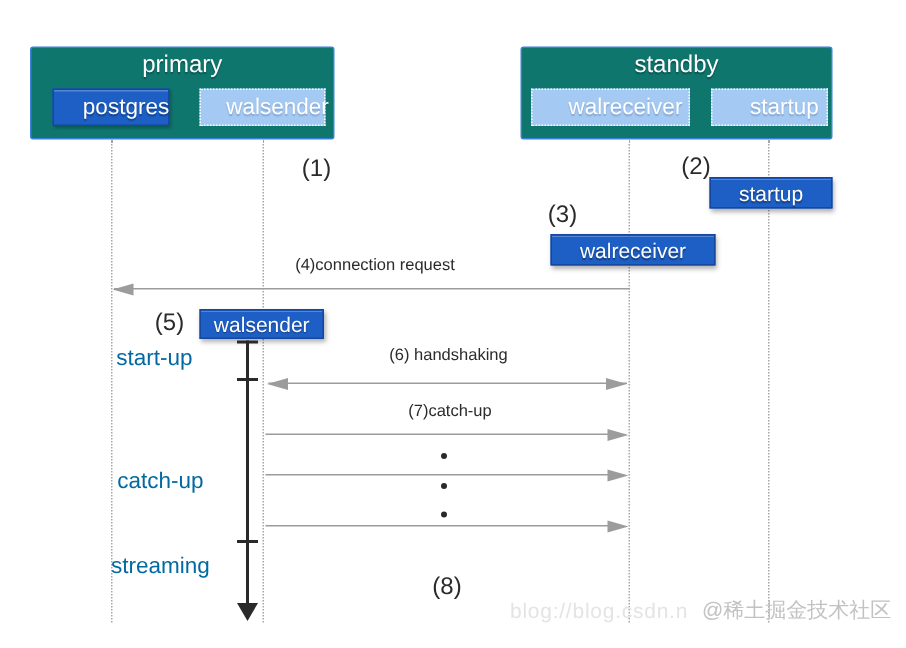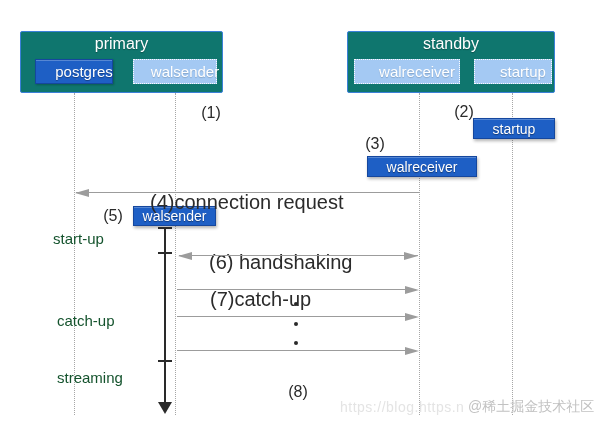--- a/index.html
+++ b/index.html
@@ -16,22 +16,22 @@
   .proc{position:absolute;display:flex;align-items:center;justify-content:center;color:#ffffff;
     font-size:15px;box-sizing:border-box;text-shadow:0 1px 1px rgba(0,0,0,.35);padding-left:20px;}
   .proc.dark{background:#1e5fc5;border:1px solid #15479e;box-shadow:inset 0 1px 0 rgba(255,255,255,.25),1px 1px 2px rgba(0,0,0,.25);}
   .proc.light{background:#a4c9f3;border:1px dotted rgba(255,255,255,.95);text-shadow:0 1px 1px rgba(0,0,0,.18);}
   
   .spawn{position:absolute;background:#1e5fc5;border:1px solid #15479e;color:#ffffff;font-size:14px;
     display:flex;align-items:center;justify-content:center;box-sizing:border-box;
     text-shadow:0 1px 1px rgba(0,0,0,.4);box-shadow:1px 2px 3px rgba(0,0,0,.3),inset 0 1px 0 rgba(255,255,255,.25);}
   
   .step{position:absolute;color:#2b2b2b;font-size:16px;}
-  .alabel{position:absolute;color:#2b2b2b;font-size:20px;margin-top:20px;}
-  .phase{position:absolute;color:#14532d;font-size:15px;text-align:left;width:100px;}
+  .alabel{position:absolute;color:#2b2b2b;font-size:11px;text-align:center;}
+  .phase{position:absolute;color:#0369a1;font-size:15px;text-align:center;width:100px;}
   
   .hline{position:absolute;height:1px;background:#9c9c9c;}
   .ah{position:absolute;width:0;height:0;}
   .ah.left{border-top:4px solid transparent;border-bottom:4px solid transparent;border-right:14px solid #9c9c9c;}
   .ah.right{border-top:4px solid transparent;border-bottom:4px solid transparent;border-left:14px solid #9c9c9c;}
   
   .tl-line{position:absolute;left:164px;top:227px;width:2px;height:178px;background:#2a2a2a;}
   .tl-tick{position:absolute;left:158px;width:14px;height:2px;background:#2a2a2a;}
   .tl-head{position:absolute;left:158px;top:402px;width:0;height:0;
     border-left:7px solid transparent;border-right:7px solid transparent;border-top:12px solid #2a2a2a;}
@@ -96,16 +96,16 @@
   <div class="tl-line"></div>
   <div class="tl-tick" style="top:227px"></div>
   <div class="tl-tick" style="top:252px"></div>
   <div class="tl-tick" style="top:360px"></div>
   <div class="tl-head"></div>
 
   <div class="phase" style="left:53px;top:230px">start-up</div>
   <div class="phase" style="left:57px;top:369px">streaming</div>
   <div class="phase" style="left:57px;top:312px">catch-up</div>
 
-  <div class="wm-url">https://blog.https.n</div>
+  <div class="wm-url">blog://blog.csdn.n</div>
   <div class="wm-comm">@稀土掘金技术社区</div>
 
 </div>
 
 </body></html>

